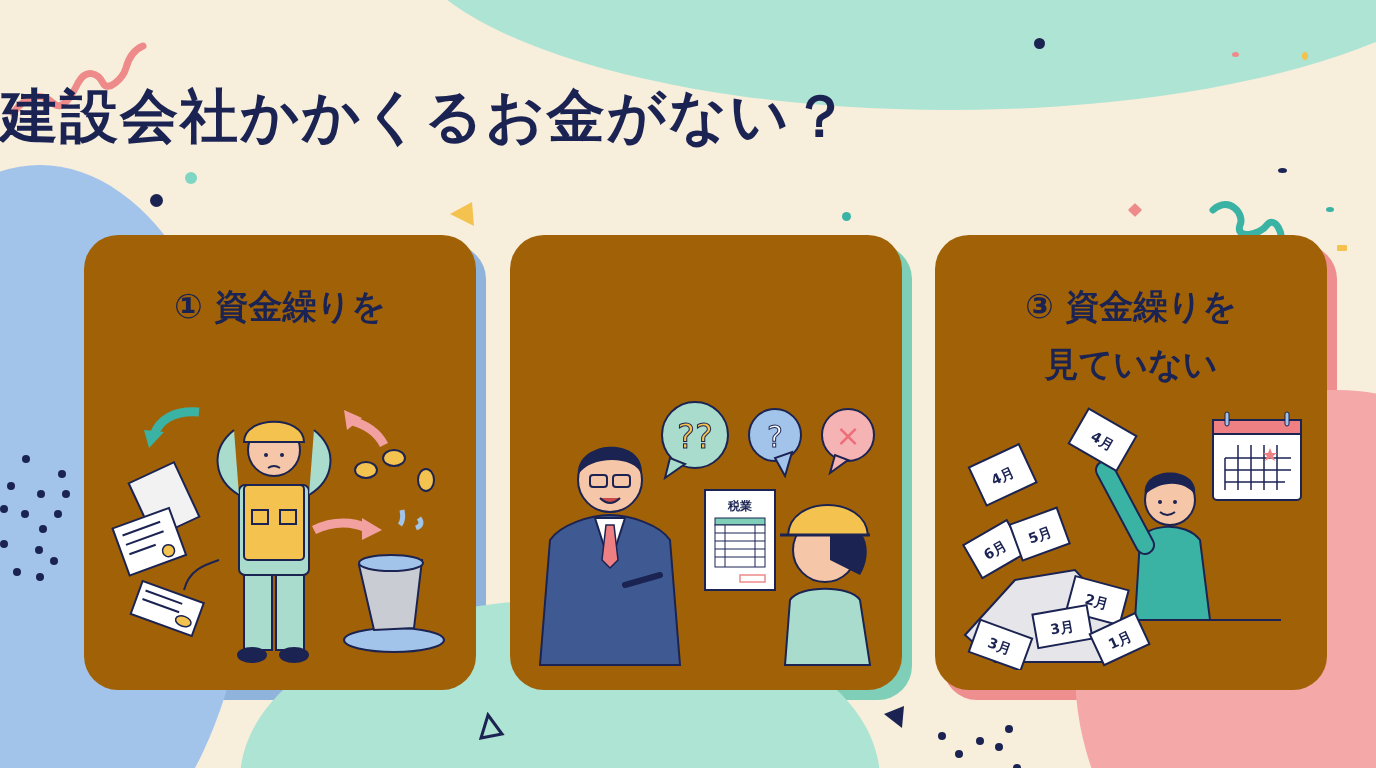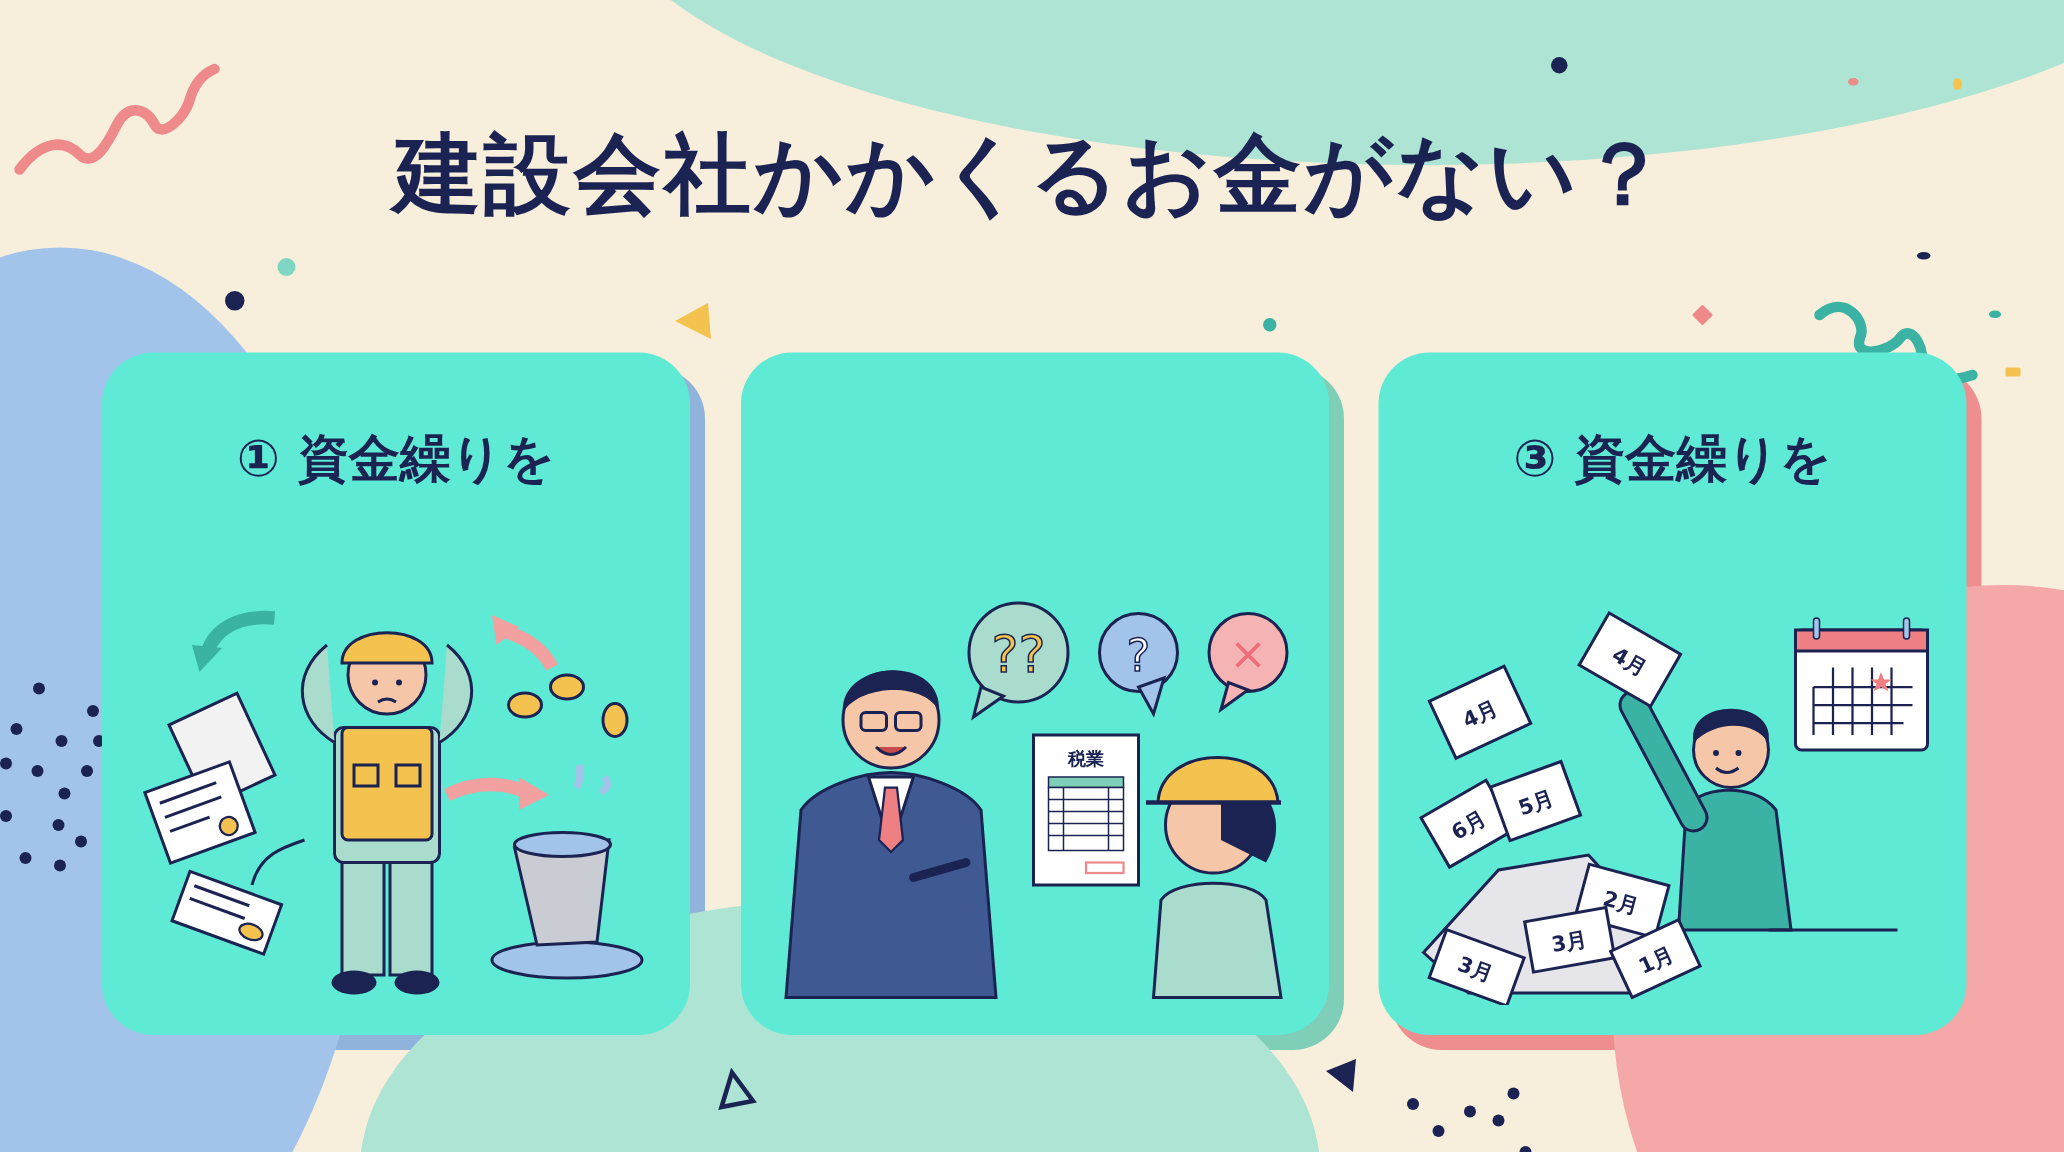--- a/index.html
+++ b/index.html
@@ -1,23 +1,23 @@
 <!DOCTYPE html>
 <html><head>
 <meta charset="utf-8">
 <style>
   html, body { margin: 0; padding: 0; }
   body { width: 1376px; height: 768px; overflow: hidden; position: relative;
          background: #f7eedc; font-family: "DejaVu Sans", "Liberation Sans", sans-serif; }
   .bg { position: absolute; inset: 0; overflow: hidden; }
   .blob { position: absolute; border-radius: 50%; }
-  .title { position: absolute; left: 0; right: 0; top: 78px; text-align: center;
+  .title { position: absolute; left: 0; right: 0; top: 78px; text-align: left;
            font-size: 58px; font-weight: bold; color: #1b2352; letter-spacing: 2px; }
   .card { position: absolute; top: 235px; width: 392px; height: 455px;
-          background: #5eead4; border-radius: 34px; }
+          background: #a16207; border-radius: 34px; margin-left: 16px; }
   .card .shadow { position: absolute; left: 8px; top: 10px; right: -10px; bottom: -10px;
                   border-radius: 34px; z-index: -1; }
   .card-title { position: absolute; left: 0; right: 0; top: 42px; text-align: center;
                 font-size: 34px; font-weight: bold; color: #1b2352; line-height: 58px; }
   .card-title .small { font-size: 22px; }
   .illus { position: absolute; left: 20px; top: 165px; width: 352px; height: 270px; }
   .dot { position: absolute; width: 10px; height: 10px; border-radius: 50%; background: #1b2352; }
 </style>
 </head>
 <body>
@@ -185,20 +185,21 @@
     <path d="M258 135 C260 95 335 95 338 135 Z" fill="#f4c24f" stroke="#1b2352" stroke-width="2"></path>
     <line x1="250" y1="135" x2="340" y2="135" stroke="#1b2352" stroke-width="3"></line>
   </svg>
 </div>
 
 <div class="card" style="left:919px;">
   <div class="shadow" style="background:#ef8e8e;"></div>
   <div class="card-title">
     <span>③</span>
     <span>資金繰りを</span><br>
+    <span>見ていない</span>
   </div>
   <svg class="illus" viewBox="0 0 352 270">
 
     <g>
       <rect x="258" y="20" width="88" height="80" rx="4" fill="#fff" stroke="#1b2352" stroke-width="2"></rect>
       <rect x="258" y="20" width="88" height="14" fill="#ee7f82" stroke="#1b2352" stroke-width="2"></rect>
       <rect x="270" y="12" width="4" height="14" rx="2" fill="#a3c4ea" stroke="#1b2352"></rect>
       <rect x="330" y="12" width="4" height="14" rx="2" fill="#a3c4ea" stroke="#1b2352"></rect>
       <path d="M270 58 H336 M270 70 H336 M270 82 H330 M283 45 V90 M296 45 V90 M309 45 V90 M322 45 V90 M270 58 V90" stroke="#1b2352" stroke-width="1.5" fill="none"></path>
       <polygon points="315,48 317,53 322,53 318,56 320,61 315,58 310,61 312,56 308,53 313,53" fill="#ee7f82"></polygon>

